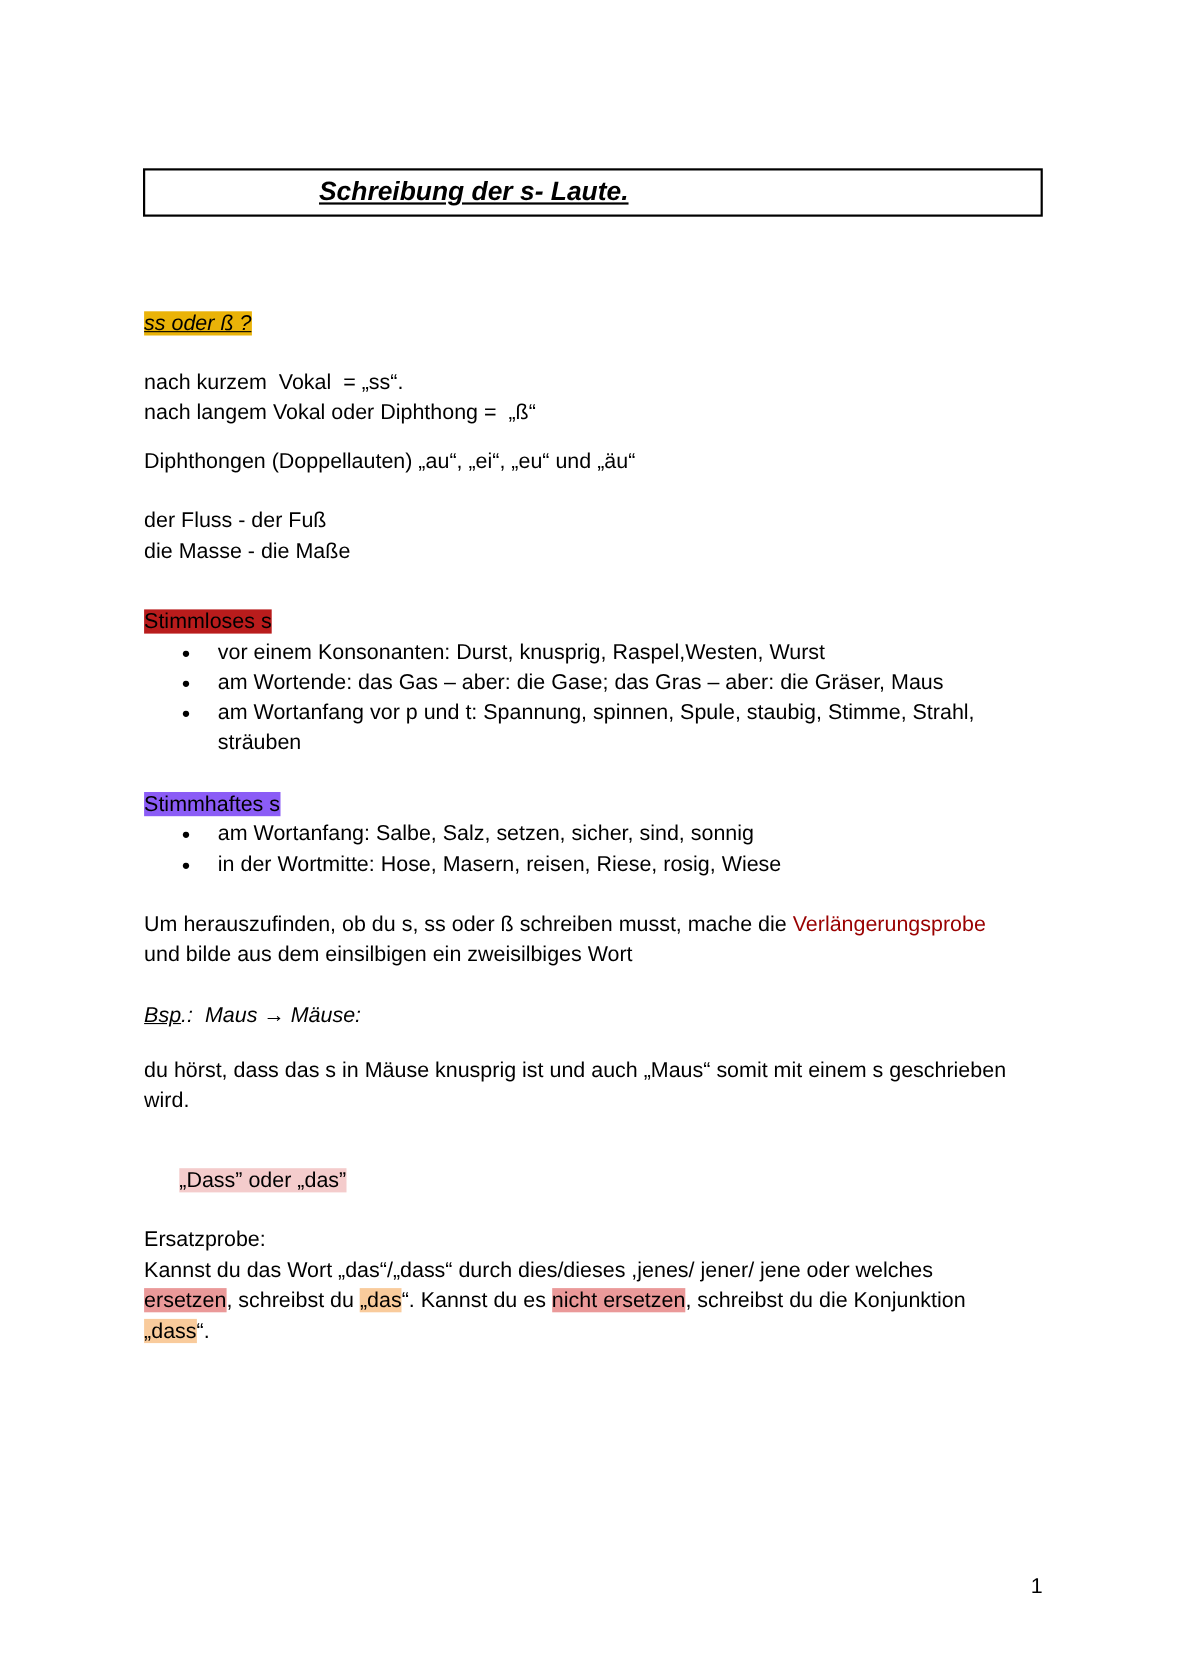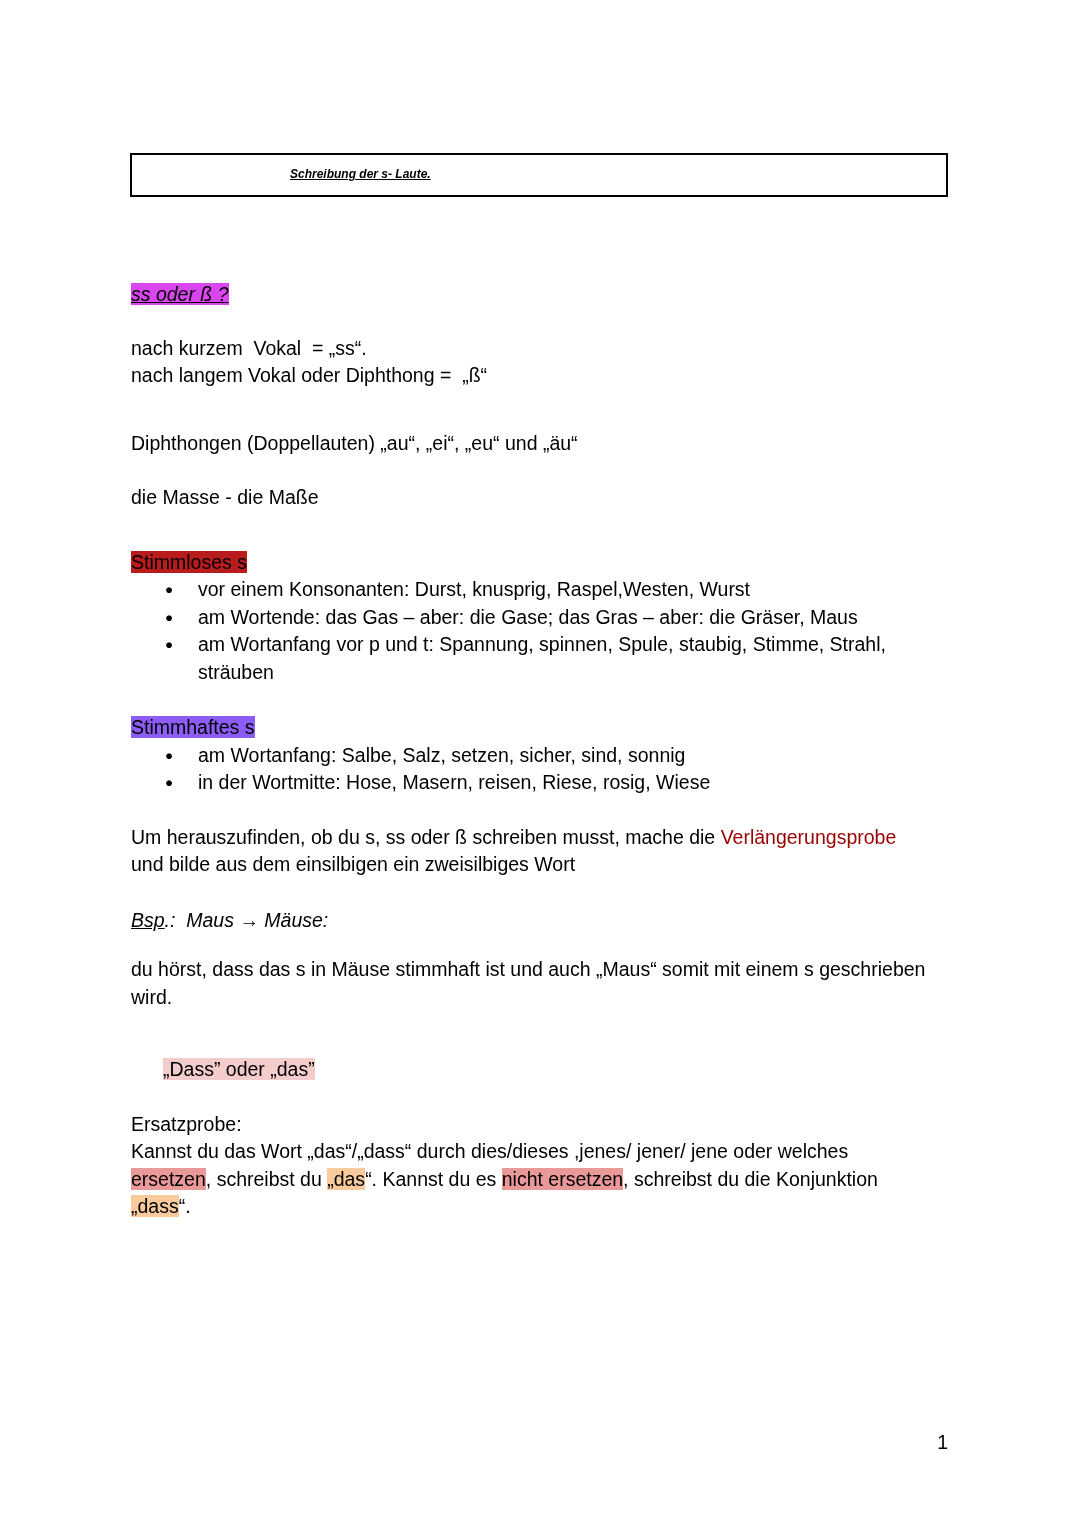--- a/index.html
+++ b/index.html
@@ -27,21 +27,21 @@
     box-sizing: border-box;
     border: 2px solid #000000;
     display: flex;
     align-items: center;
     padding-left: 158px;
   }
   .title-text {
     font-weight: 700;
     font-style: italic;
     text-decoration: underline;
-    font-size: 12px;
+    font-size: 24px;
     white-space: pre-wrap;
   }
   .doc-body {
     position: absolute;
     left: 131px;
     top: 197px;
     width: 817px;
   }
   .block { white-space: pre-wrap; }
   .tline { white-space: pre-wrap; min-height: 27.5px; }
@@ -55,21 +55,21 @@
     margin-left: 34px;
     width: 33px;
     font-size: 13.5px;
     line-height: 27.5px;
   }
   .bullet-content { flex: 1 1 auto; }
 
   
   [data-name="heading-ss-oder-sz"]     { margin-top: 84px; }
   [data-name="para-vokal-regeln"]      { margin-top: 26px; }
-  [data-name="para-diphthongen"]       { margin-top: 40px; }
+  [data-name="para-diphthongen"]       { margin-top: 16px; }
   [data-name="heading-bsp"]            { margin-top: 27px; }
   [data-name="para-beispiele"]         { margin-top: 27px; }
   [data-name="heading-stimmloses-s"]   { margin-top: 37px; }
   [data-name="list-stimmloses-s"]      { margin-top: 0; }
   [data-name="heading-stimmhaftes-s"]  { margin-top: 28px; }
   [data-name="list-stimmhaftes-s"]     { margin-top: 0; }
   [data-name="para-verlaengerungsprobe"] { margin-top: 27px; }
   [data-name="para-bsp-maus"]          { margin-top: 28px; font-style: italic; }
   [data-name="para-du-hoerst"]         { margin-top: 22px; }
   [data-name="heading-dass-oder-das"]  { margin-top: 45px; padding-left: 32px; }
@@ -86,30 +86,30 @@
 </head>
 <body>
 
 <div class="page" data-name="document-page">
 
   <div class="title-box" data-name="title-box">
     <span class="title-text" data-name="document-title">Schreibung der s- Laute.</span>
   </div>
 
   <div class="doc-body" id="doc-blocks" data-name="document-body">
-      <div class="block line" data-name="heading-ss-oder-sz"><span class="seg i u" data-name="text-run" style="background-color: #d946ef;">ss oder ß ?</span></div>
+      <div class="block line" data-name="heading-ss-oder-sz"><span class="seg i u" data-name="text-run" style="background-color: #eab308;">ss oder ß ?</span></div>
       <div class="block para" data-name="para-vokal-regeln"><div class="tline" data-name="text-line"><span class="seg" data-name="text-run">nach kurzem  Vokal  = „ss“.</span></div><div class="tline" data-name="text-line"><span class="seg" data-name="text-run">nach langem Vokal oder Diphthong =  „ß“</span></div></div>
       <div class="block para" data-name="para-diphthongen"><div class="tline" data-name="text-line"><span class="seg" data-name="text-run">Diphthongen (Doppellauten) „au“, „ei“, „eu“ und „äu“</span></div></div>
-      <div class="block para" data-name="para-beispiele"><div class="tline" data-name="text-line"><span class="seg" data-name="text-run">die Masse - die Maße</span></div></div>
+      <div class="block para" data-name="para-beispiele"><div class="tline" data-name="text-line"><span class="seg" data-name="text-run">der Fluss - der Fuß</span></div><div class="tline" data-name="text-line"><span class="seg" data-name="text-run">die Masse - die Maße</span></div></div>
       <div class="block line" data-name="heading-stimmloses-s"><span class="seg" data-name="text-run" style="background-color: #b91c1c;">Stimmloses s</span></div>
       <div class="block bullets" data-name="list-stimmloses-s"><div class="bullet-item" data-name="list-item"><span class="bullet-dot" data-name="bullet-icon">●</span><div class="bullet-content" data-name="list-item-text"><div class="tline" data-name="text-line"><span class="seg" data-name="text-run">vor einem Konsonanten: Durst, knusprig, Raspel,Westen, Wurst</span></div></div></div><div class="bullet-item" data-name="list-item"><span class="bullet-dot" data-name="bullet-icon">●</span><div class="bullet-content" data-name="list-item-text"><div class="tline" data-name="text-line"><span class="seg" data-name="text-run">am Wortende: das Gas – aber: die Gase; das Gras – aber: die Gräser, Maus</span></div></div></div><div class="bullet-item" data-name="list-item"><span class="bullet-dot" data-name="bullet-icon">●</span><div class="bullet-content" data-name="list-item-text"><div class="tline" data-name="text-line"><span class="seg" data-name="text-run">am Wortanfang vor p und t: Spannung, spinnen, Spule, staubig, Stimme, Strahl,</span></div><div class="tline" data-name="text-line"><span class="seg" data-name="text-run">sträuben</span></div></div></div></div>
       <div class="block line" data-name="heading-stimmhaftes-s"><span class="seg" data-name="text-run" style="background-color: #8b5cf6;">Stimmhaftes s</span></div>
       <div class="block bullets" data-name="list-stimmhaftes-s"><div class="bullet-item" data-name="list-item"><span class="bullet-dot" data-name="bullet-icon">●</span><div class="bullet-content" data-name="list-item-text"><div class="tline" data-name="text-line"><span class="seg" data-name="text-run">am Wortanfang: Salbe, Salz, setzen, sicher, sind, sonnig</span></div></div></div><div class="bullet-item" data-name="list-item"><span class="bullet-dot" data-name="bullet-icon">●</span><div class="bullet-content" data-name="list-item-text"><div class="tline" data-name="text-line"><span class="seg" data-name="text-run">in der Wortmitte: Hose, Masern, reisen, Riese, rosig, Wiese</span></div></div></div></div>
       <div class="block para" data-name="para-verlaengerungsprobe"><div class="tline" data-name="text-line"><span class="seg" data-name="text-run">Um herauszufinden, ob du s, ss oder ß schreiben musst, mache die </span><span class="seg" data-name="text-run" style="color: rgb(153, 0, 0);">Verlängerungsprobe</span></div><div class="tline" data-name="text-line"><span class="seg" data-name="text-run">und bilde aus dem einsilbigen ein zweisilbiges Wort</span></div></div>
       <div class="block para" data-name="para-bsp-maus"><div class="tline" data-name="text-line"><span class="seg u" data-name="text-run">Bsp</span><span class="seg" data-name="text-run">.:  Maus → Mäuse:</span></div></div>
-      <div class="block para" data-name="para-du-hoerst"><div class="tline" data-name="text-line"><span class="seg" data-name="text-run">du hörst, dass das s in Mäuse stimmhaft ist und auch „Maus“ somit mit einem s geschrieben</span></div><div class="tline" data-name="text-line"><span class="seg" data-name="text-run">wird.</span></div></div>
+      <div class="block para" data-name="para-du-hoerst"><div class="tline" data-name="text-line"><span class="seg" data-name="text-run">du hörst, dass das s in Mäuse knusprig ist und auch „Maus“ somit mit einem s geschrieben</span></div><div class="tline" data-name="text-line"><span class="seg" data-name="text-run">wird.</span></div></div>
       <div class="block line" data-name="heading-dass-oder-das"><span class="seg" data-name="text-run" style="background-color: rgb(244, 204, 204);">„Dass” oder „das”</span></div>
       <div class="block para" data-name="para-ersatzprobe"><div class="tline" data-name="text-line"><span class="seg" data-name="text-run">Ersatzprobe:</span></div><div class="tline" data-name="text-line"><span class="seg" data-name="text-run">Kannst du das Wort „das“/„dass“ durch dies/dieses ,jenes/ jener/ jene oder welches</span></div><div class="tline" data-name="text-line"><span class="seg" data-name="text-run" style="background-color: rgb(234, 153, 153);">ersetzen</span><span class="seg" data-name="text-run">, schreibst du </span><span class="seg" data-name="text-run" style="background-color: rgb(249, 203, 156);">„das</span><span class="seg" data-name="text-run">“. Kannst du es </span><span class="seg" data-name="text-run" style="background-color: rgb(234, 153, 153);">nicht ersetzen</span><span class="seg" data-name="text-run">, schreibst du die Konjunktion</span></div><div class="tline" data-name="text-line"><span class="seg" data-name="text-run" style="background-color: rgb(249, 203, 156);">„dass</span><span class="seg" data-name="text-run">“.</span></div></div>
     </div>
 
   <div class="page-number" data-name="page-number">1</div>
 
 </div>
 
 </body></html>

